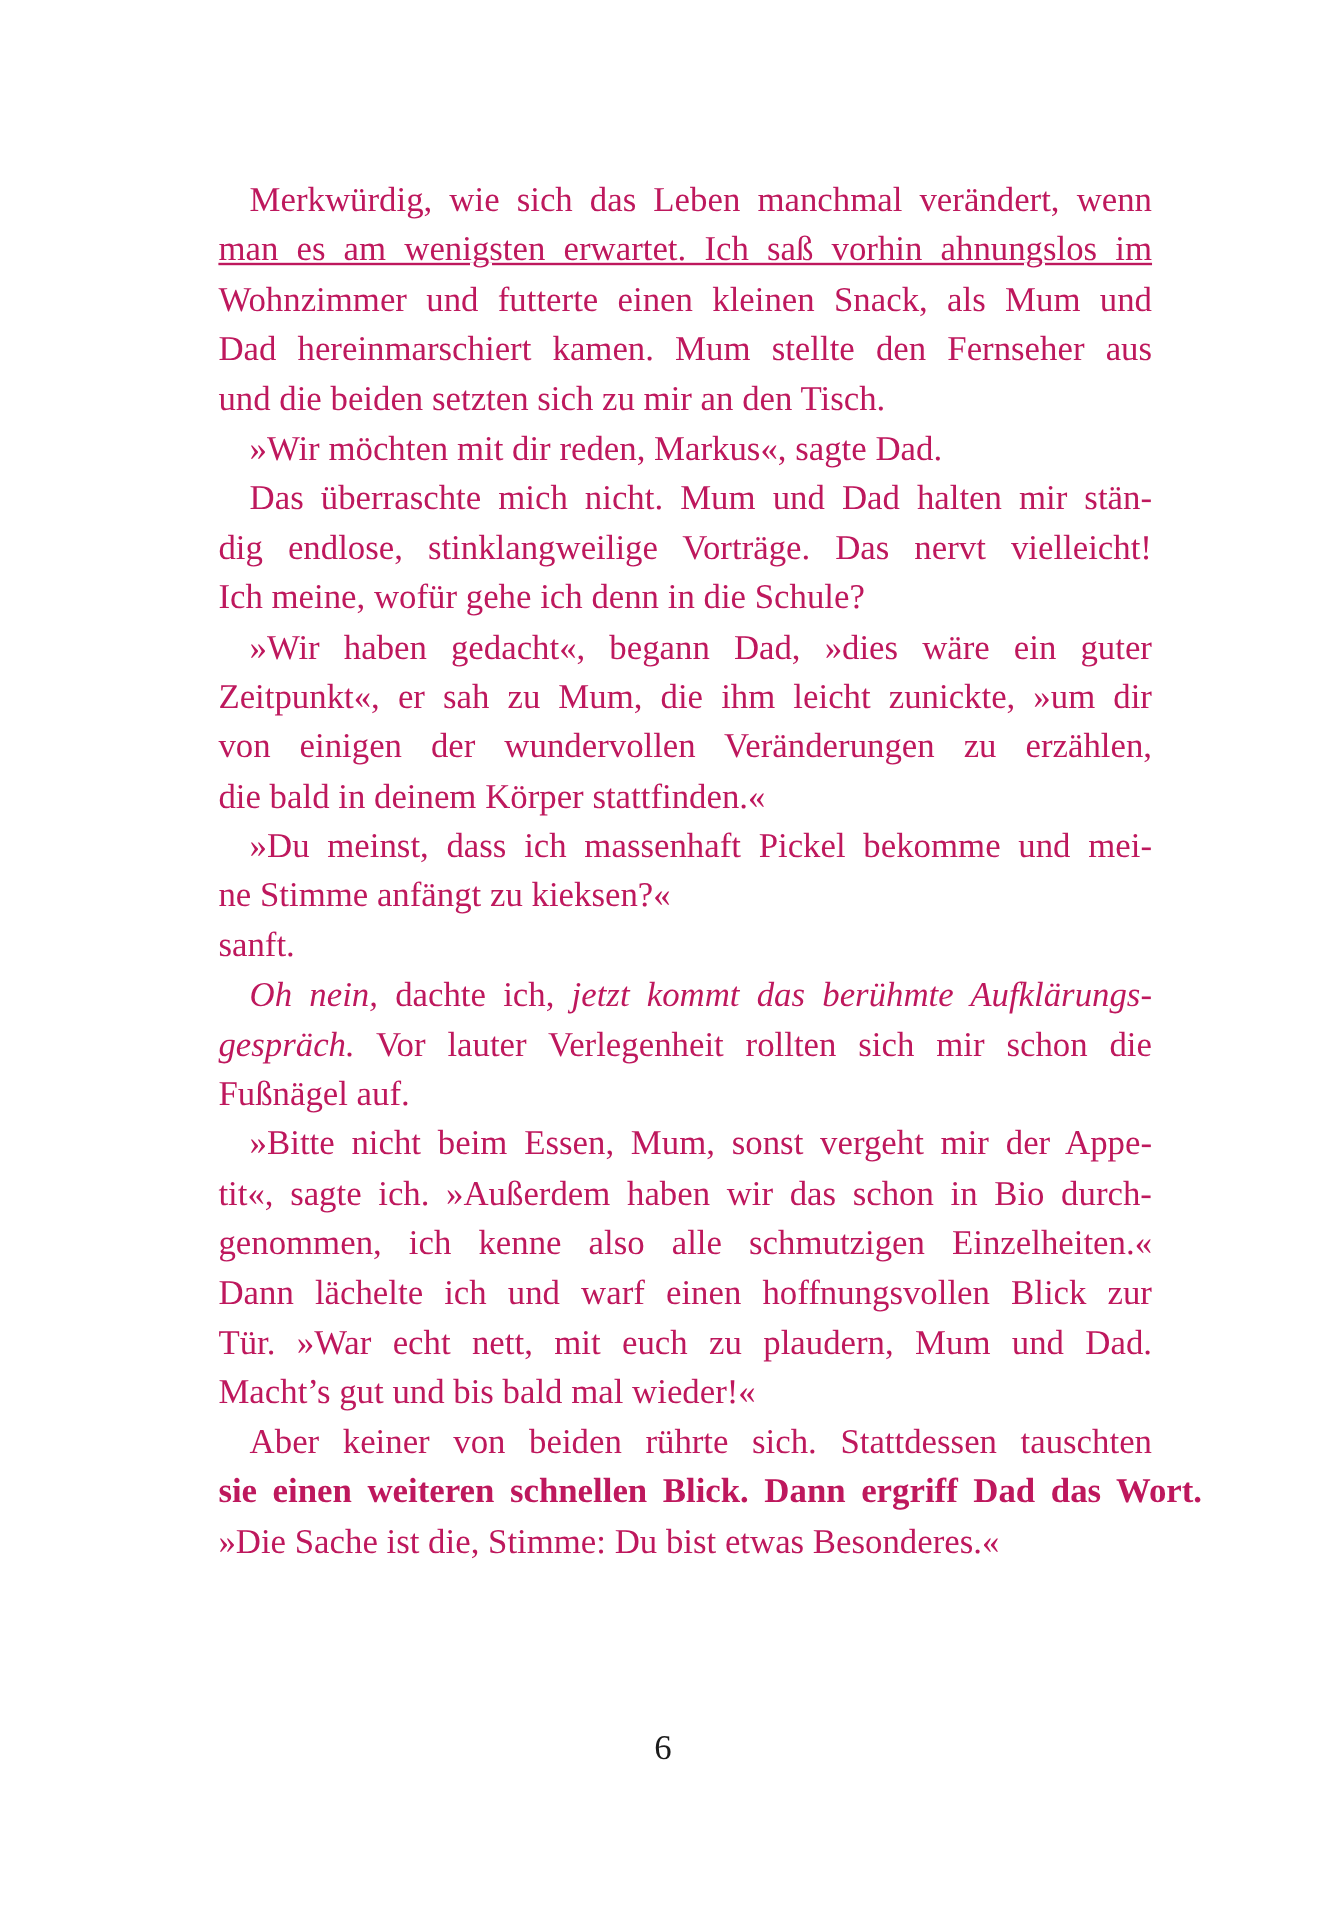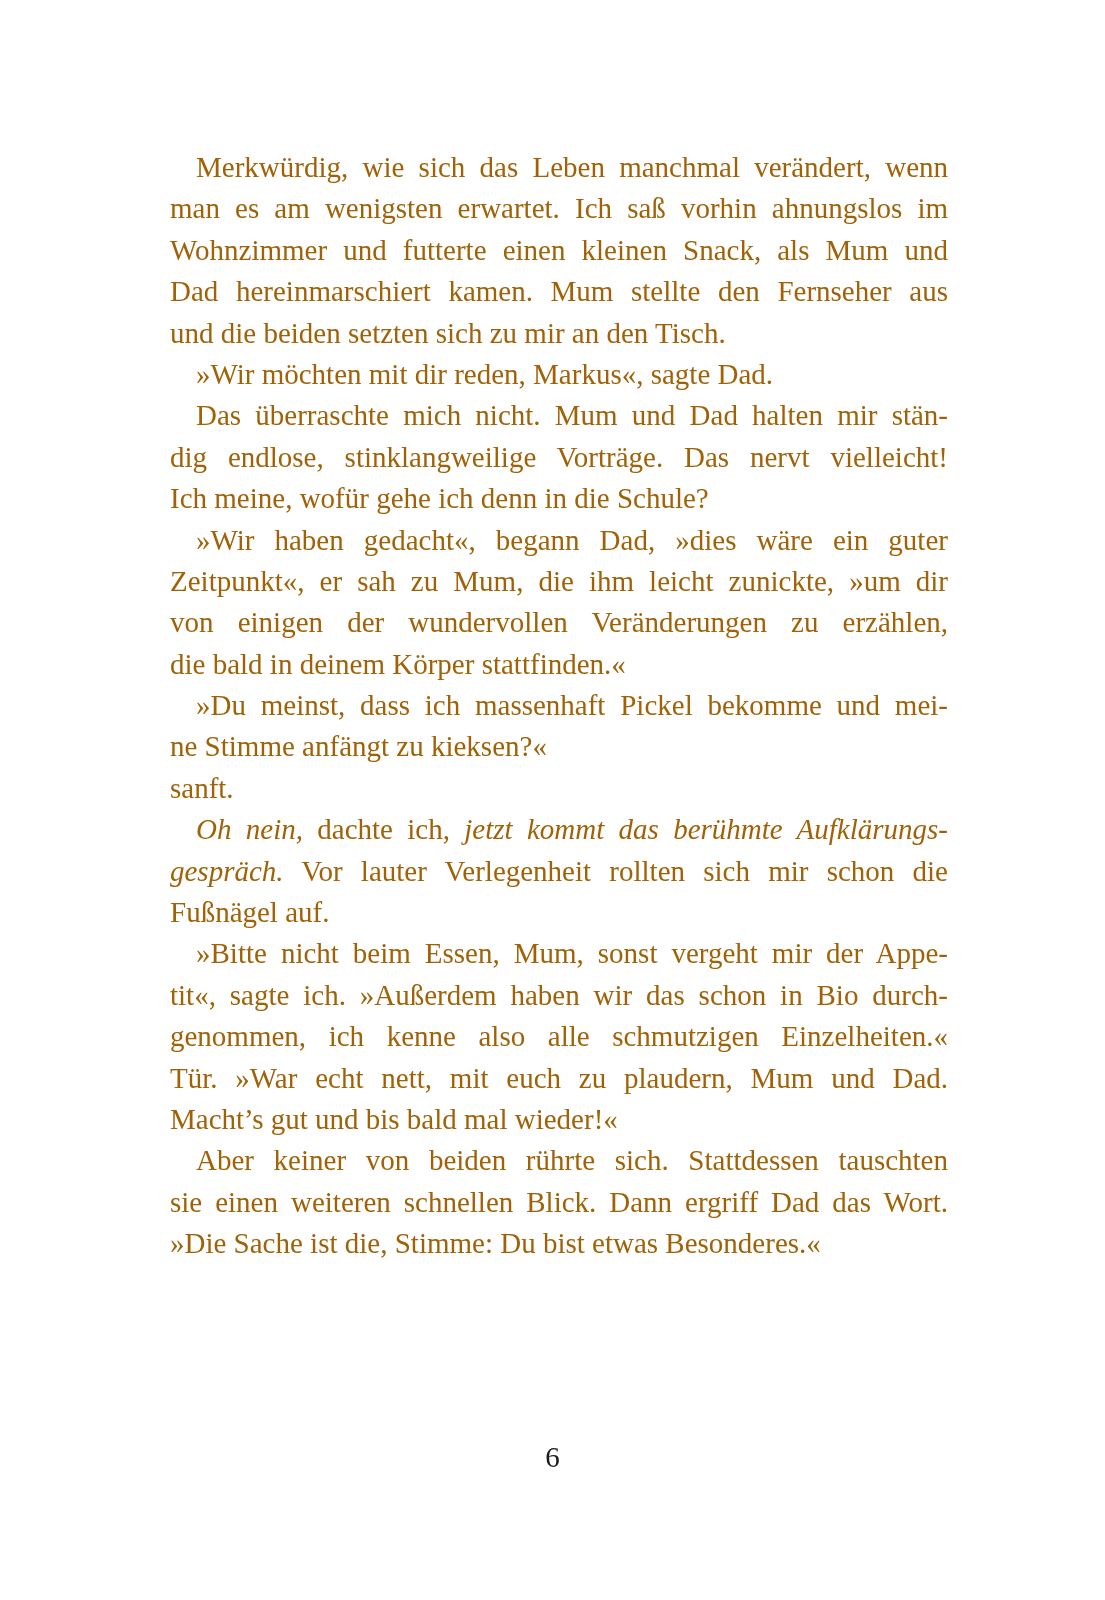--- a/index.html
+++ b/index.html
@@ -45,43 +45,44 @@
     text-align: center;
     font-size: 29px;
     line-height: 41px;
     color: #1c1c1c;
   }
 </style>
 </head>
 <body style="background: rgb(255, 255, 255);">
 
 <div class="page">
-  <div class="text-block" style="color: #a16207;">
+  <div class="text-block" style="color: #be185d; margin-left: 12px;">
       <div class="line indent" style="word-spacing: 7px;"><span><span>Merkwürdig, wie sich das Leben manchmal verändert, wenn</span></span></div>
-      <div class="line" style="word-spacing: 7.88px;"><span><span>man es am wenigsten erwartet. Ich saß vorhin ahnungslos im</span></span></div>
+      <div class="line" style="word-spacing: 7.88px; text-decoration: underline;"><span><span>man es am wenigsten erwartet. Ich saß vorhin ahnungslos im</span></span></div>
       <div class="line" style="word-spacing: 8.85px;"><span><span>Wohnzimmer und futterte einen kleinen Snack, als Mum und</span></span></div>
       <div class="line" style="word-spacing: 10.37px;"><span><span>Dad hereinmarschiert kamen. Mum stellte den Fernseher aus</span></span></div>
       <div class="line"><span><span>und die beiden setzten sich zu mir an den Tisch.</span></span></div>
       <div class="line indent"><span><span>»Wir möchten mit dir reden, Markus«, sagte Dad.</span></span></div>
       <div class="line indent" style="word-spacing: 6.96px;"><span><span>Das überraschte mich nicht. Mum und Dad halten mir stän-</span></span></div>
       <div class="line" style="word-spacing: 13.6px;"><span><span>dig endlose, stinklangweilige Vorträge. Das nervt vielleicht!</span></span></div>
       <div class="line"><span><span>Ich meine, wofür gehe ich denn in die Schule?</span></span></div>
       <div class="line indent" style="word-spacing: 12.81px;"><span><span>»Wir haben gedacht«, begann Dad, »dies wäre ein guter</span></span></div>
       <div class="line" style="word-spacing: 7.81px;"><span><span>Zeitpunkt«, er sah zu Mum, die ihm leicht zunickte, »um dir</span></span></div>
       <div class="line" style="word-spacing: 16.89px;"><span><span>von einigen der wundervollen Veränderungen zu erzählen,</span></span></div>
       <div class="line"><span><span>die bald in deinem Körper stattfinden.«</span></span></div>
       <div class="line indent" style="word-spacing: 7.52px; text-align: center;"><span><span>»Du meinst, dass ich massenhaft Pickel bekomme und mei-</span></span></div>
       <div class="line"><span><span>ne Stimme anfängt zu kieksen?«</span></span></div>
       <div class="line"><span><span>sanft.</span></span></div>
       <div class="line indent" style="word-spacing: 7.08px;"><span><span class="em">Oh nein,</span><span> dachte ich, </span><span class="em">jetzt kommt das berühmte Aufklärungs-</span></span></div>
       <div class="line" style="word-spacing: 10.97px;"><span><span class="em">gespräch.</span><span> Vor lauter Verlegenheit rollten sich mir schon die</span></span></div>
       <div class="line"><span><span>Fußnägel auf.</span></span></div>
       <div class="line indent" style="word-spacing: 6.74px;"><span><span>»Bitte nicht beim Essen, Mum, sonst vergeht mir der Appe-</span></span></div>
       <div class="line" style="word-spacing: 6.6px;"><span><span>tit«, sagte ich. »Außerdem haben wir das schon in Bio durch-</span></span></div>
       <div class="line" style="word-spacing: 15.32px; font-family: Liberation Serif, serif;"><span><span>genommen, ich kenne also alle schmutzigen Einzelheiten.«</span></span></div>
+      <div class="line" style="word-spacing: 10.34px;"><span><span>Dann lächelte ich und warf einen hoffnungsvollen Blick zur</span></span></div>
       <div class="line" style="word-spacing: 10.55px;"><span><span>Tür. »War echt nett, mit euch zu plaudern, Mum und Dad.</span></span></div>
       <div class="line"><span><span>Macht’s gut und bis bald mal wieder!«</span></span></div>
       <div class="line indent" style="word-spacing: 12.4px;"><span><span>Aber keiner von beiden rührte sich. Stattdessen tauschten</span></span></div>
-      <div class="line" style="word-spacing: 5.72px;"><span><span>sie einen weiteren schnellen Blick. Dann ergriff Dad das Wort.</span></span></div>
+      <div class="line" style="word-spacing: 5.72px; font-weight: bold;"><span><span>sie einen weiteren schnellen Blick. Dann ergriff Dad das Wort.</span></span></div>
       <div class="line"><span><span>»Die Sache ist die, Stimme: Du bist etwas Besonderes.«</span></span></div>
     </div>
   <div class="page-number">6</div>
 </div>
 
 </body></html>

